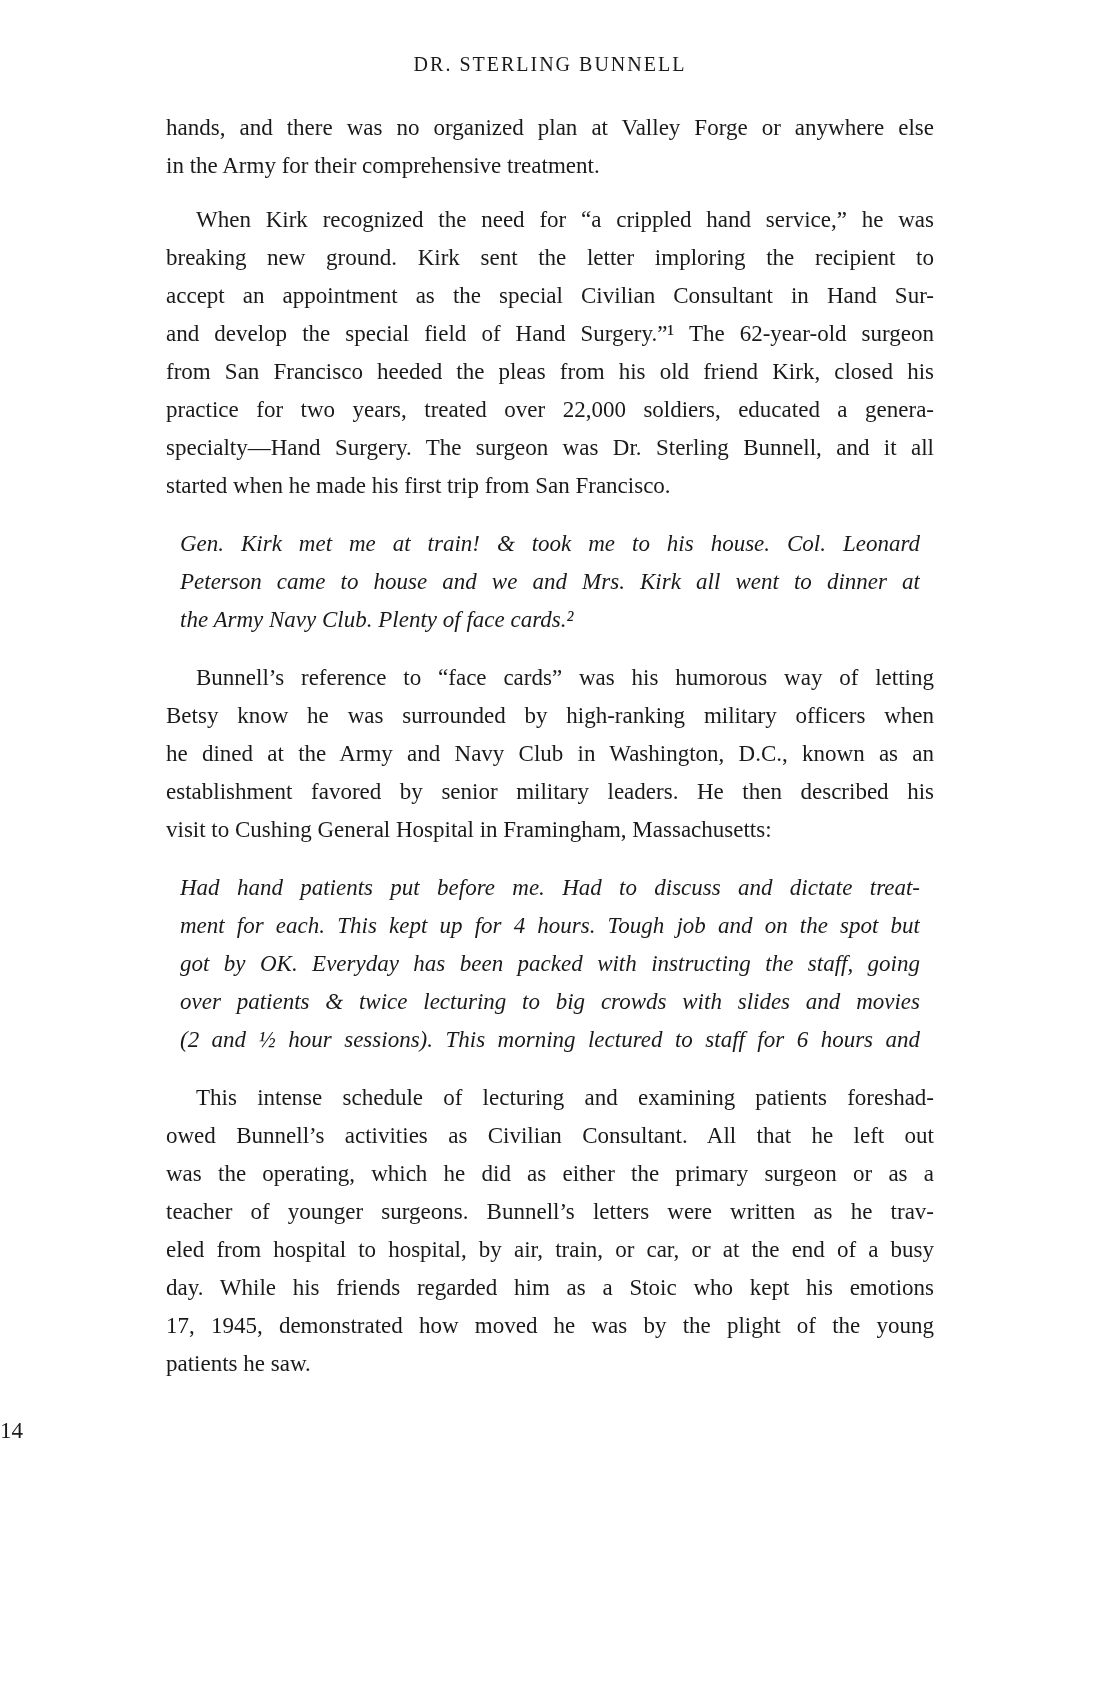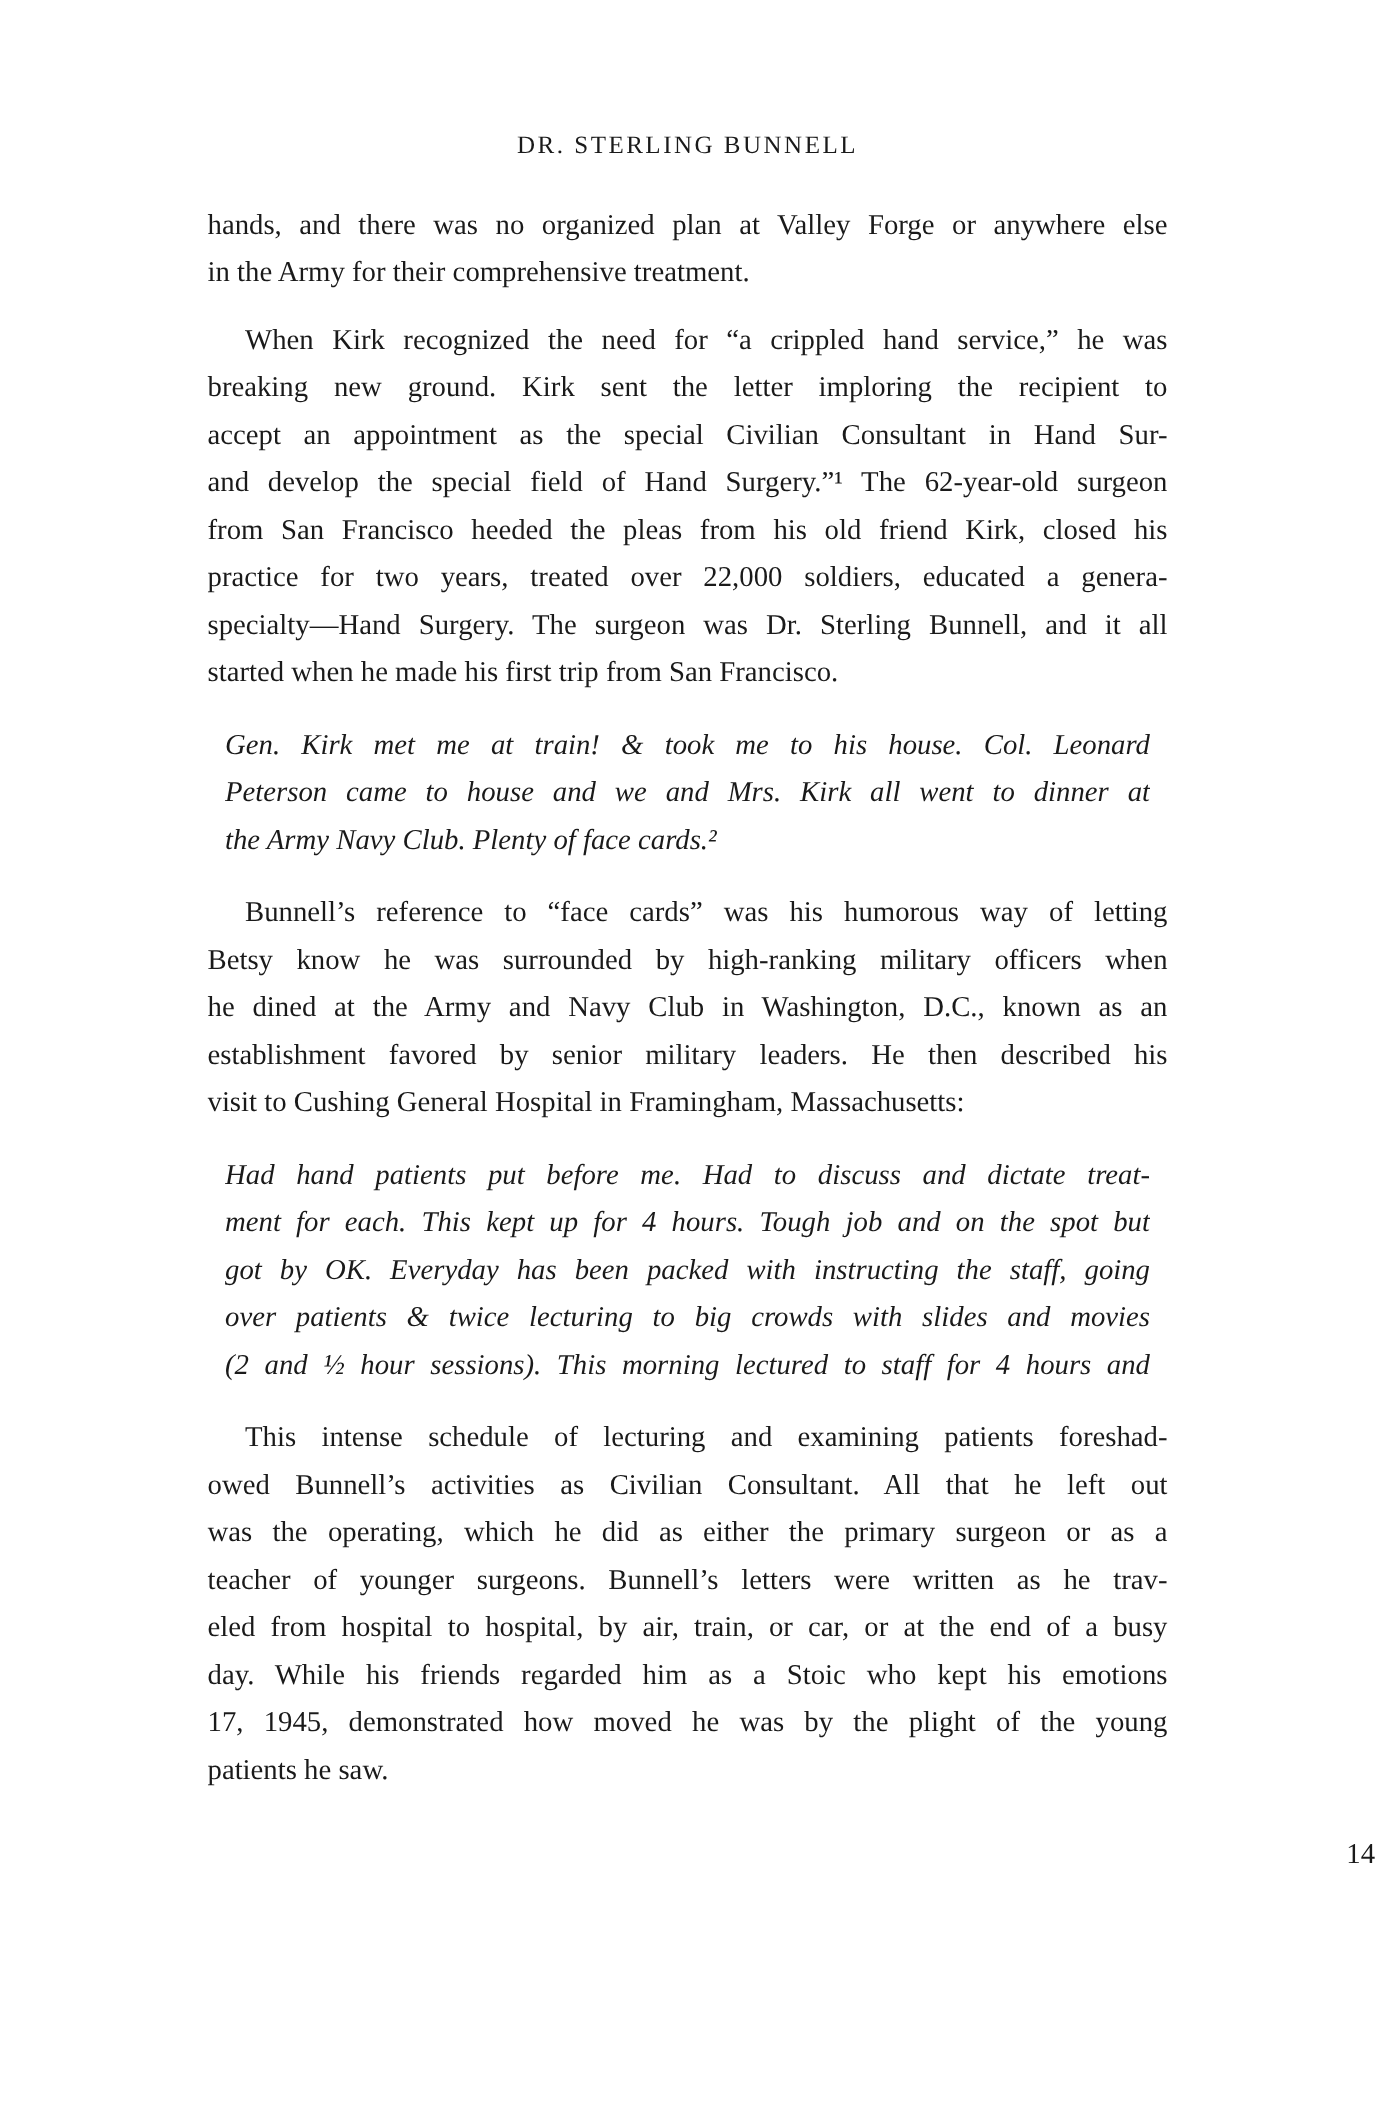--- a/index.html
+++ b/index.html
@@ -8,21 +8,21 @@
     position: relative;
     width: 1100px;
     height: 1700px;
     margin: 0 auto;
     background: #ffffff;
     color: #1a1a1a;
     font-family: "Liberation Serif", "DejaVu Serif", serif;
     overflow: hidden;
   }
   .running-head {
-    padding-top: 104px;
+    padding-top: 52px;
     text-align: center;
     font-size: 20px;
     line-height: 24px;
     letter-spacing: 2px;
     color: #1a1a1a;
   }
   .content {
     width: 800px;
     margin: 33px auto 0 auto;
     font-size: 23px;
@@ -38,21 +38,21 @@
     line-height: 38px;
     text-align: justify;
     text-align-last: justify;
     white-space: normal;
     overflow: hidden;
   }
   .line.first-indent { text-indent: 30px; }
   .line.last { text-align-last: left; }
   .folio {
     margin-top: 34px;
-    text-align: right;
+    text-align: left;
     font-size: 23px;
     line-height: 28px;
   }
 </style>
 </head>
 <body>
 
 <div class="page">
   <div class="running-head">DR. STERLING BUNNELL</div>
 
@@ -81,21 +81,21 @@
         <div class="line">Betsy know he was surrounded by high-ranking military officers when</div>
         <div class="line">he dined at the Army and Navy Club in Washington, D.C., known as an</div>
         <div class="line">establishment favored by senior military leaders. He then described his</div>
         <div class="line last">visit to Cushing General Hospital in Framingham, Massachusetts:</div>
       </div>
       <div class="block quote">
         <div class="line">Had hand patients put before me. Had to discuss and dictate treat-</div>
         <div class="line">ment for each. This kept up for 4 hours. Tough job and on the spot but</div>
         <div class="line">got by OK. Everyday has been packed with instructing the staff, going</div>
         <div class="line">over patients &amp; twice lecturing to big crowds with slides and movies</div>
-        <div class="line">(2 and ½ hour sessions). This morning lectured to staff for 4 hours and</div>
+        <div class="line">(2 and ½ hour sessions). This morning lectured to staff for 6 hours and</div>
       </div>
       <div class="block paragraph">
         <div class="line first-indent">This intense schedule of lecturing and examining patients foreshad-</div>
         <div class="line">owed Bunnell’s activities as Civilian Consultant. All that he left out</div>
         <div class="line">was the operating, which he did as either the primary surgeon or as a</div>
         <div class="line">teacher of younger surgeons. Bunnell’s letters were written as he trav-</div>
         <div class="line">eled from hospital to hospital, by air, train, or car, or at the end of a busy</div>
         <div class="line">day. While his friends regarded him as a Stoic who kept his emotions</div>
         <div class="line">17, 1945, demonstrated how moved he was by the plight of the young</div>
         <div class="line last">patients he saw.</div>

